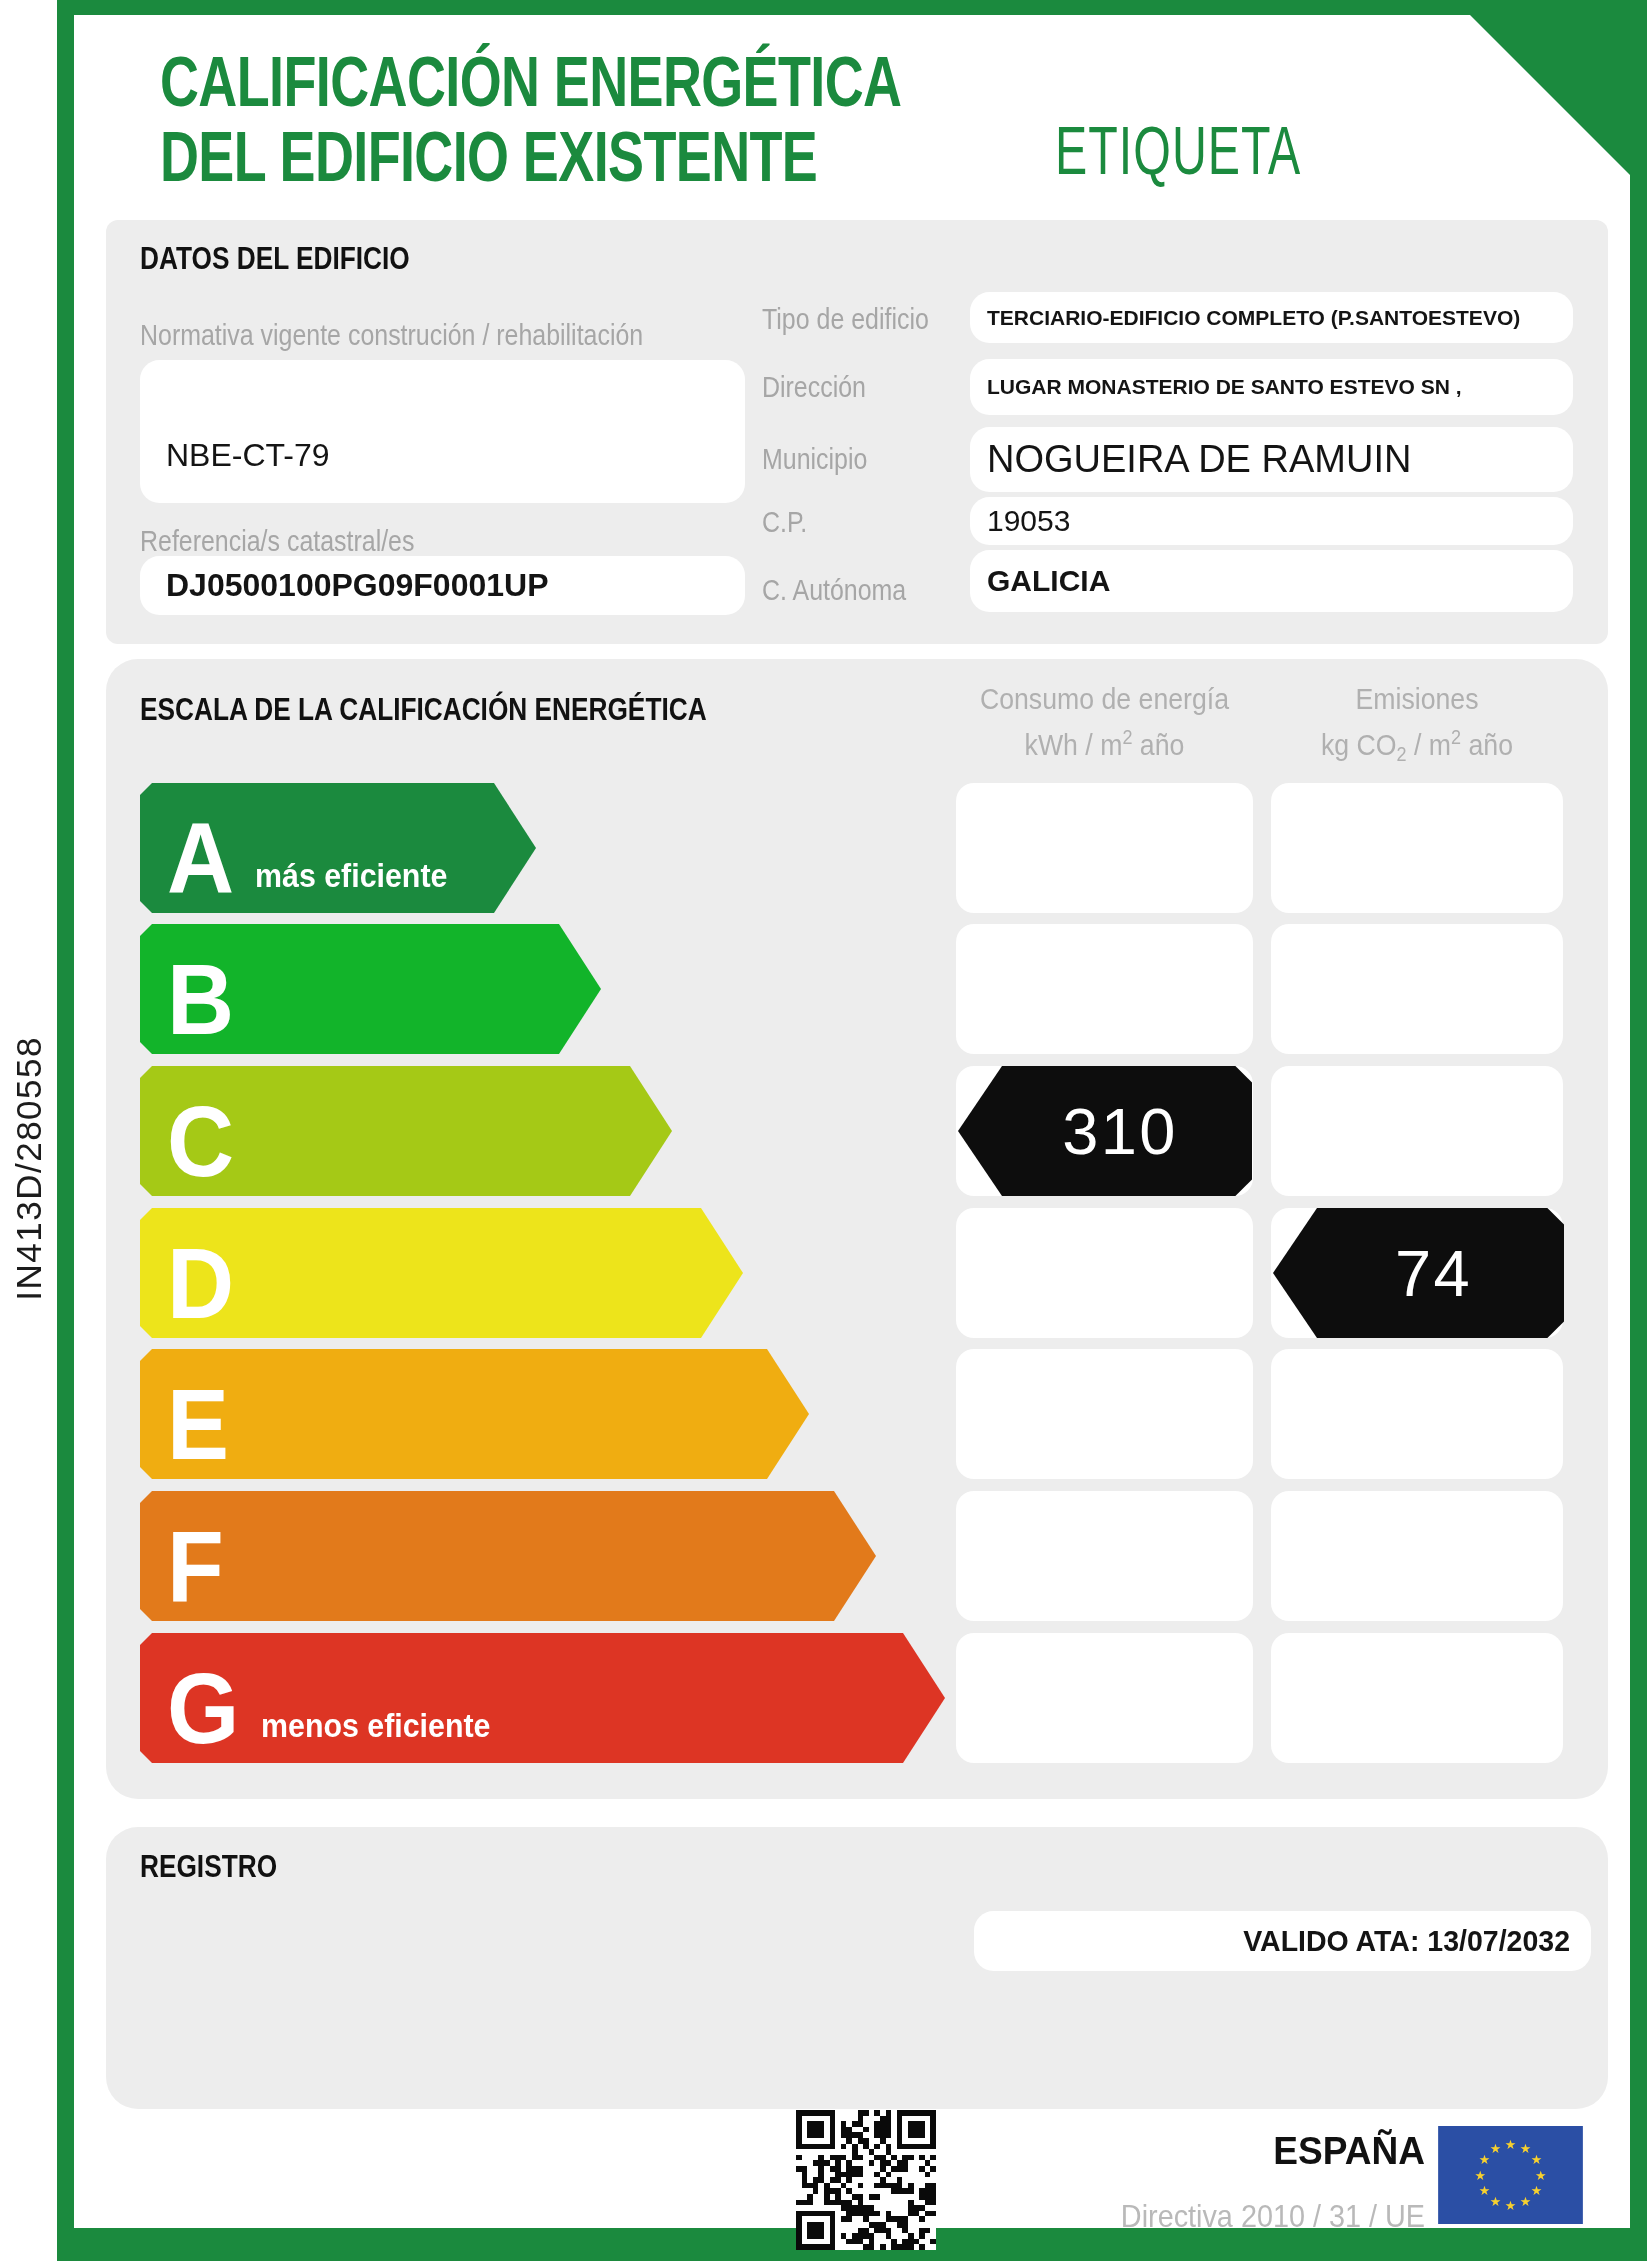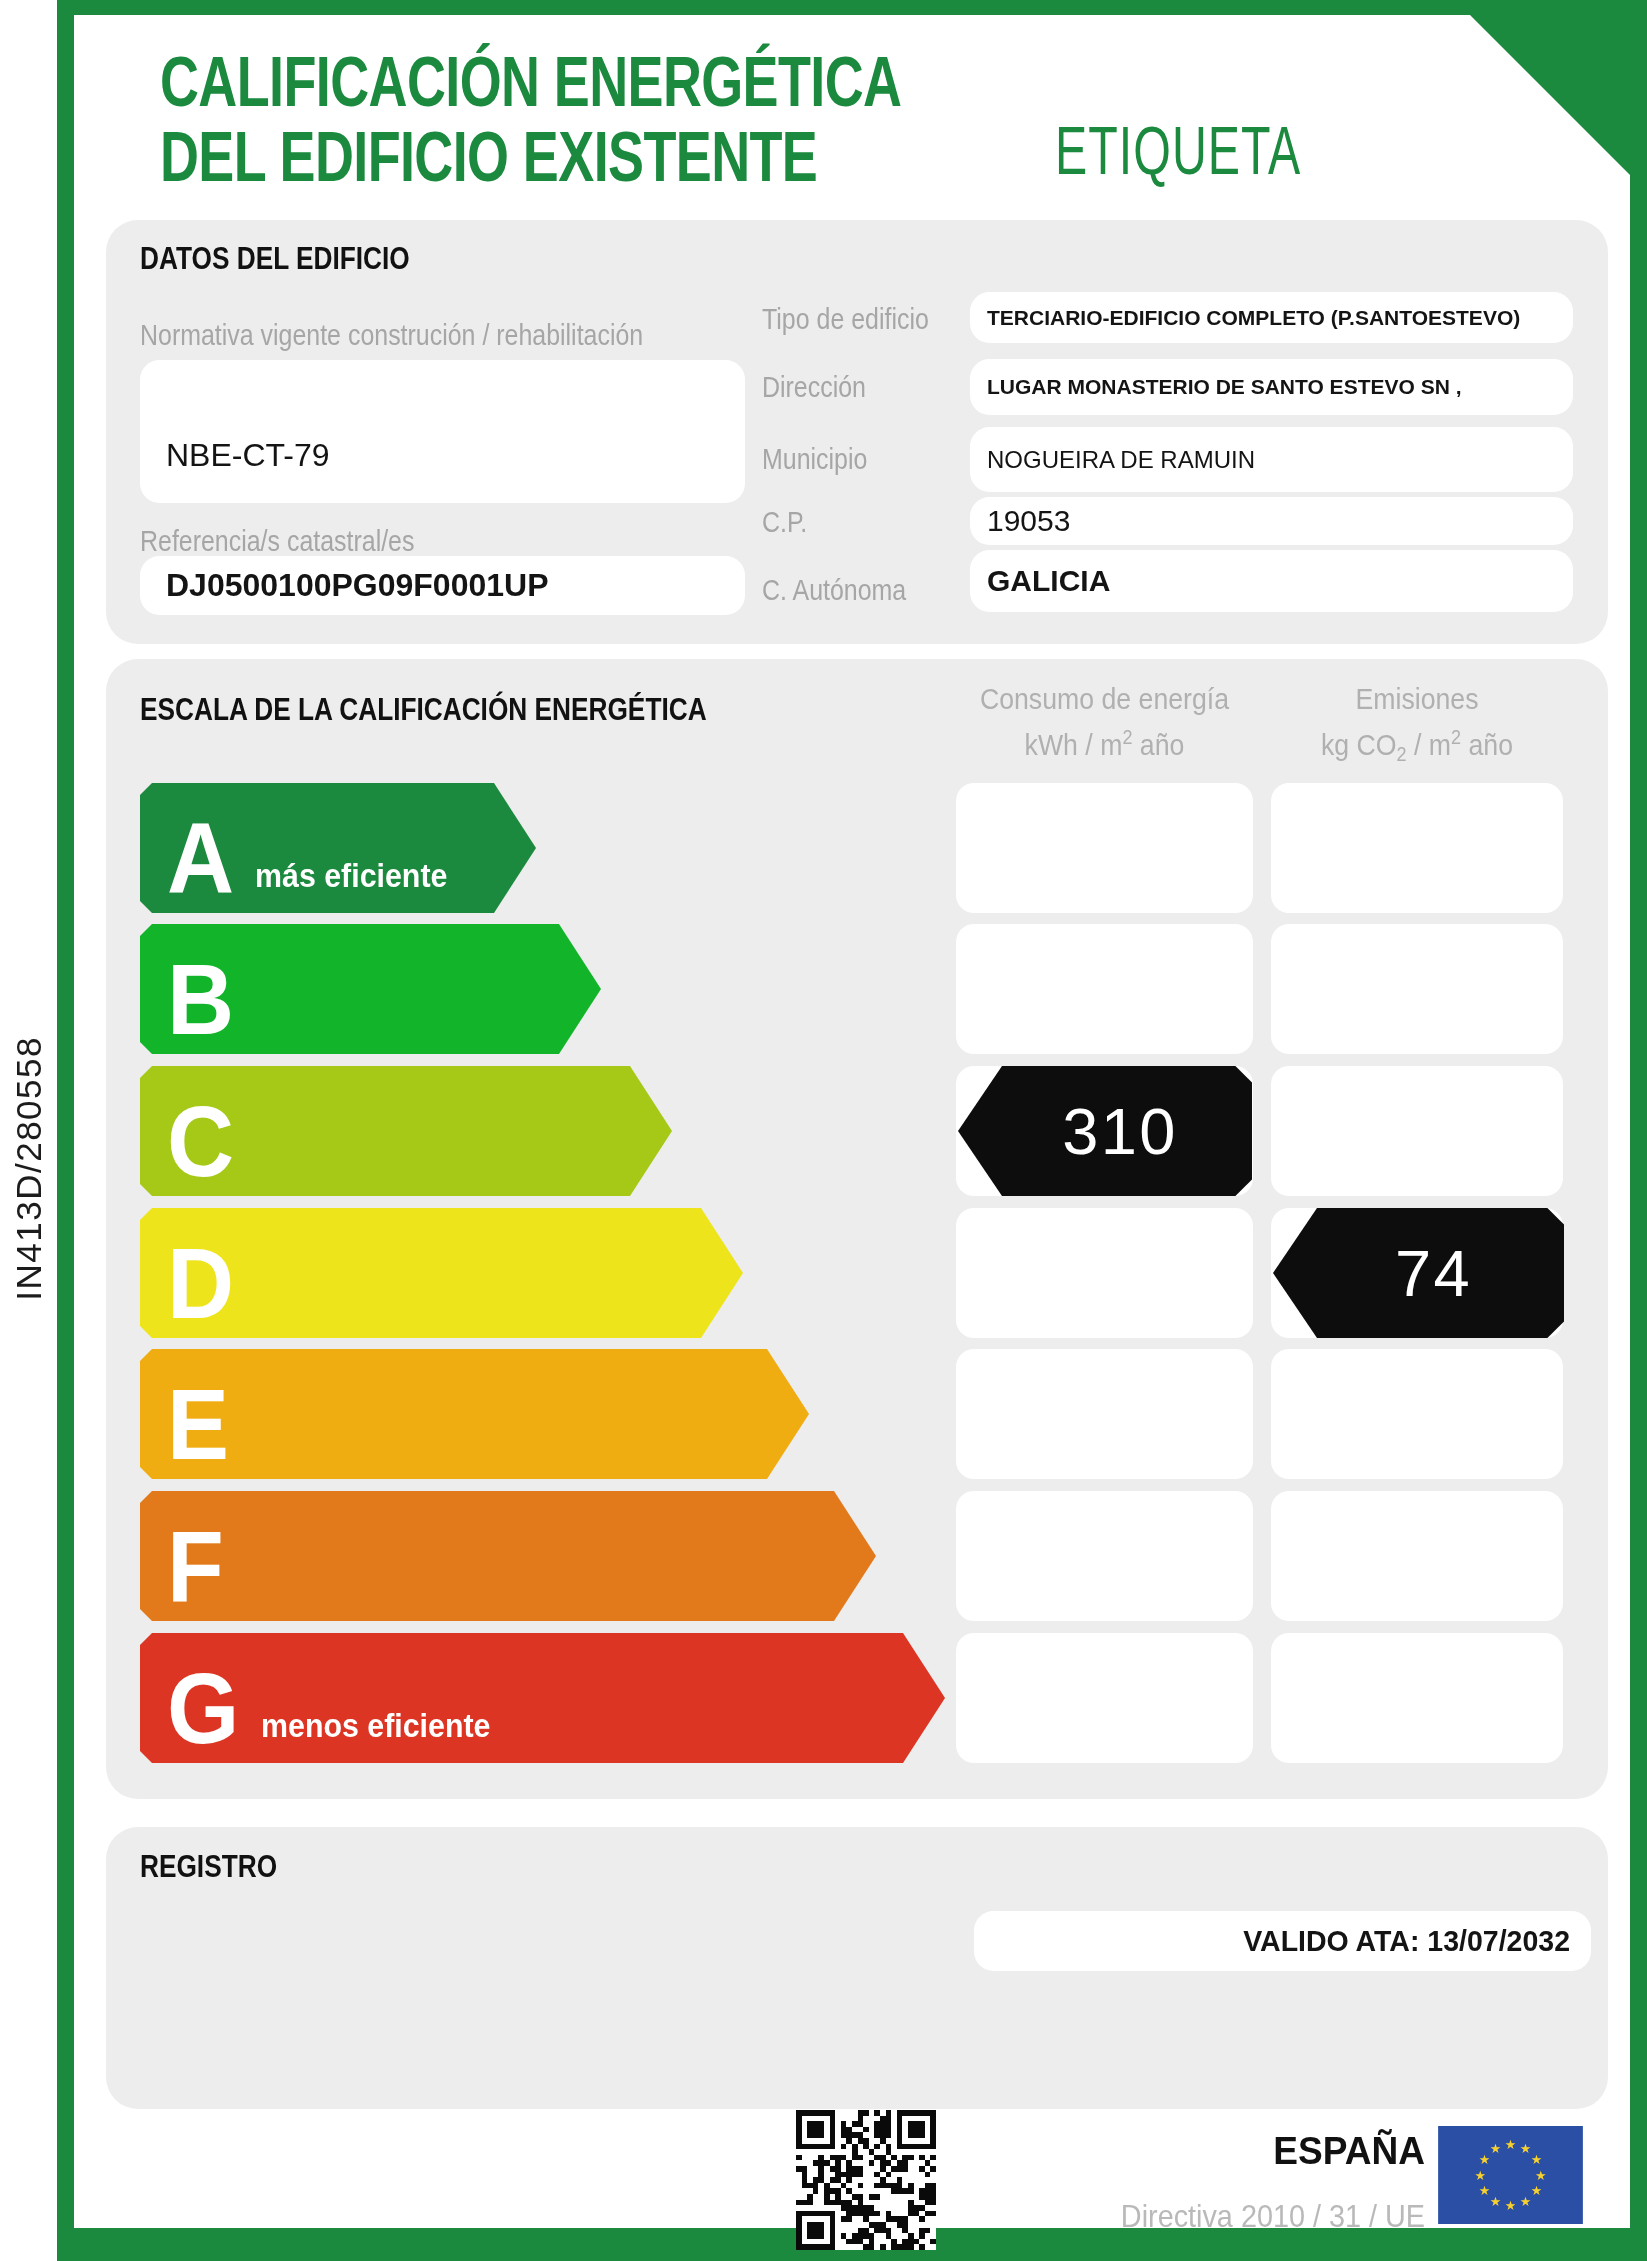--- a/index.html
+++ b/index.html
@@ -28,21 +28,21 @@
     font-size:71px;line-height:75px;letter-spacing:-0.8px;
     transform:scaleX(.76);transform-origin:left top;white-space:nowrap;
   }
   .tag-title{
     position:absolute;left:1055px;top:115px;color:#1B8A3E;font-weight:400;
     font-size:69px;line-height:72px;transform:scaleX(.7);transform-origin:left top;
     white-space:nowrap;letter-spacing:1.5px;
   }
   
   .panel{position:absolute;background:#EDEDED;border-radius:32px;}
-  .panel-datos{left:106px;top:220px;width:1502px;height:424px;}
+  .panel-datos{left:106px;top:220px;width:1502px;height:424px;border-radius:12px;}
   .panel-escala{left:106px;top:659px;width:1502px;height:1140px;}
   .panel-registro{left:106px;top:1827px;width:1502px;height:282px;}
   .section-title{
     position:absolute;color:#111;font-weight:700;font-size:32px;
     transform:scaleX(.82);transform-origin:left top;white-space:nowrap;
   }
   .gray-label{
     position:absolute;color:#A6A6A6;font-size:29px;
     transform:scaleX(.86);transform-origin:left top;white-space:nowrap;
   }
@@ -55,21 +55,21 @@
   .box-normativa .val{position:absolute;left:26px;top:62px;font-size:32px;margin-top:15px;}
   .lbl-referencia{left:34px;top:305px;}
   .box-referencia{left:34px;top:336px;width:605px;height:59px;display:flex;align-items:center;}
   .box-referencia .val{margin-left:26px;font-size:32px;font-weight:700;}
   
   .rlabel{left:656px;}
   .rbox{left:864px;width:603px;display:flex;align-items:center;}
   .rbox .val{margin-left:17px;}
   .rlabel-0{top:83px;} .rbox-0{top:72px;height:51px;}  .rbox-0 .val{font-size:21px;font-weight:700;}
   .rlabel-1{top:151px;} .rbox-1{top:139px;height:56px;} .rbox-1 .val{font-size:21px;font-weight:700;}
-  .rlabel-2{top:223px;} .rbox-2{top:207px;height:65px;} .rbox-2 .val{font-size:24px;}
+  .rlabel-2{top:223px;} .rbox-2{top:207px;height:65px;} .rbox-2 .val{font-size:38px;}
   .rlabel-3{top:286px;} .rbox-3{top:277px;height:48px;} .rbox-3 .val{font-size:30px;}
   .rlabel-4{top:354px;} .rbox-4{top:330px;height:62px;} .rbox-4 .val{font-size:30px;font-weight:700;}
   
   .escala-title{left:34px;top:32px;}
   .col-header{position:absolute;top:21px;color:#B0B0B0;font-size:29px;line-height:38px;
     text-align:center;transform:scaleX(.92);transform-origin:center top;}
   .col-header sup{font-size:19.6px;} .col-header sub{font-size:19.6px;}
   .col-header-consumo{left:850px;width:297px;}
   .col-header-emisiones{left:1165px;width:292px;}
   .rating-row{position:absolute;left:0;width:1502px;height:130px;}

